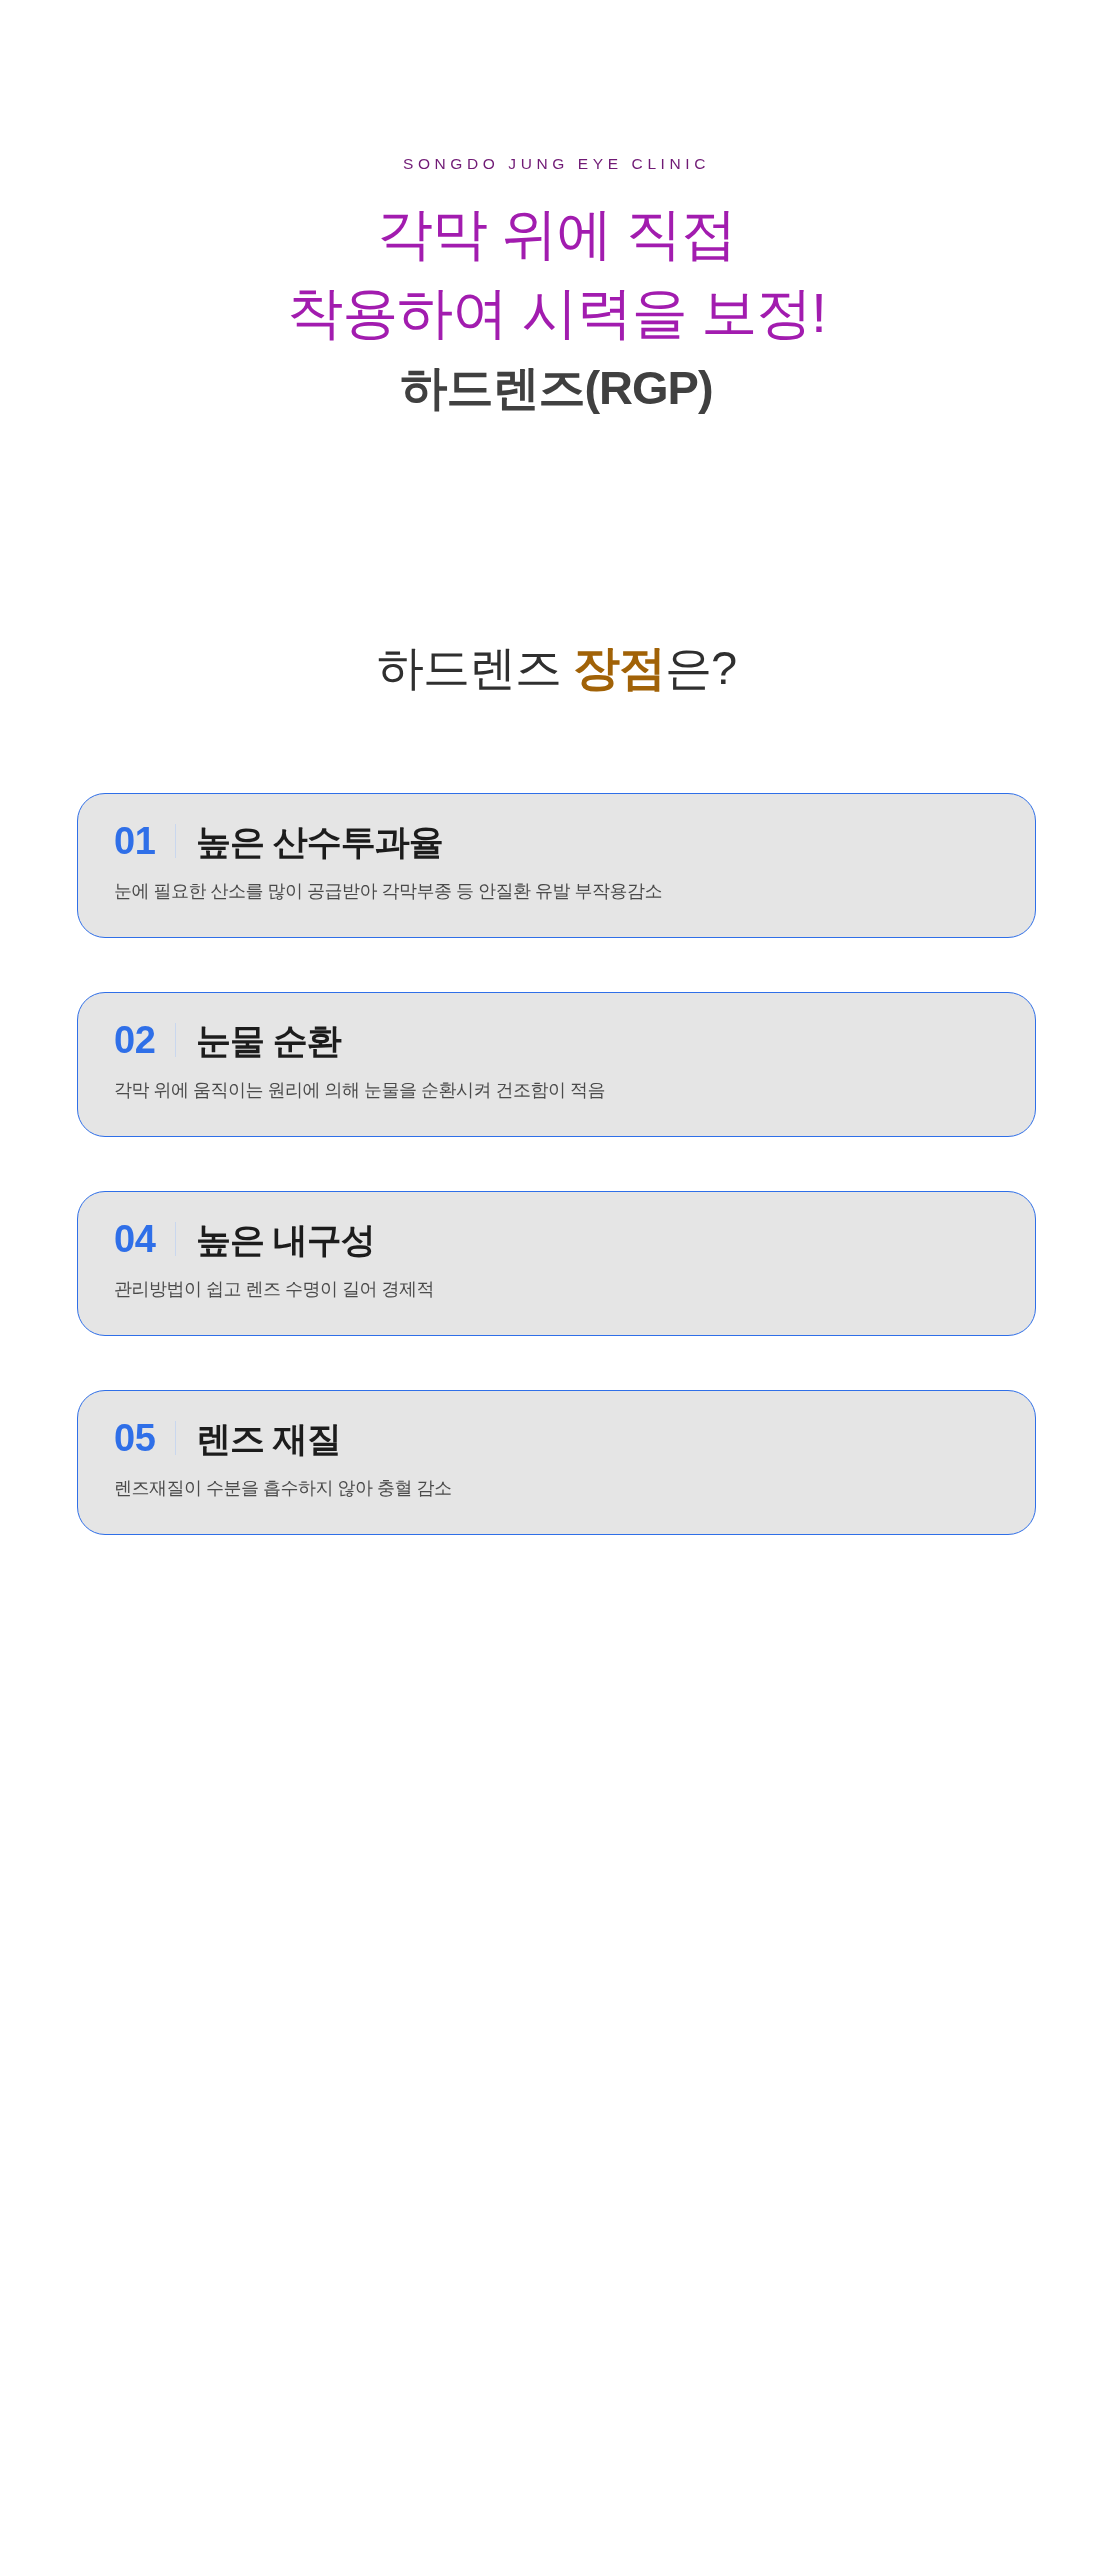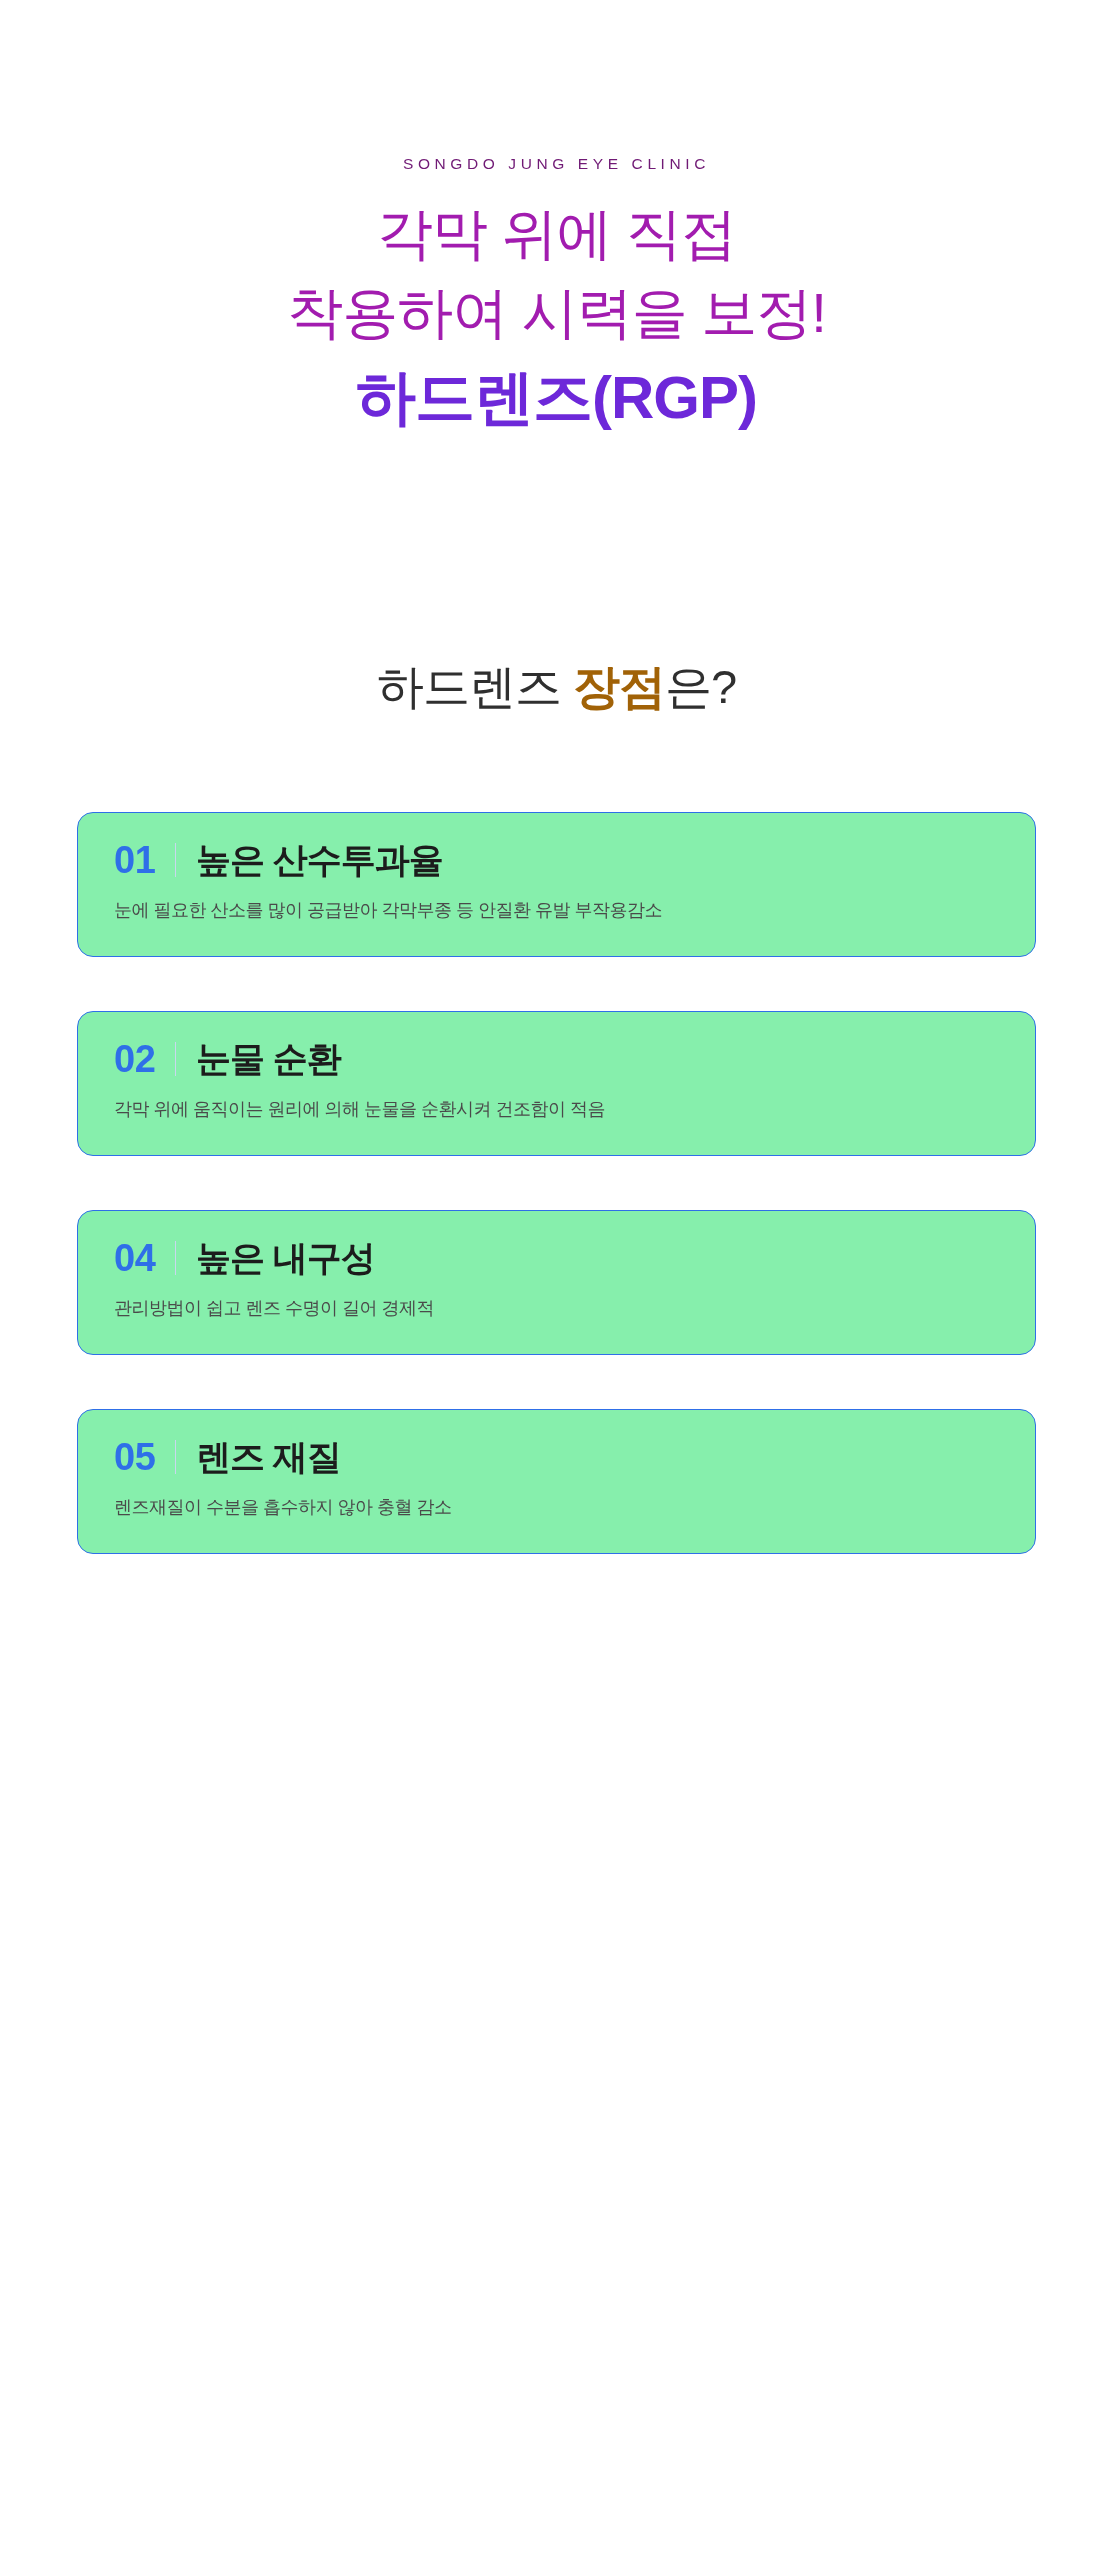--- a/index.html
+++ b/index.html
@@ -34,23 +34,23 @@
     margin-bottom: 20.6px;
   }
   .hero-line {
     font-size: 56px;
     line-height: 1.42;
     color: #a21caf;
     font-weight: 400;
     letter-spacing: -1px;
   }
   .hero-strong {
-    font-size: 60px;
+    font-size: 47px;
     line-height: 1.42;
-    color: #6d28d9;
+    color: #404040;
     font-weight: 700;
     letter-spacing: -1px;
     margin-top: 2.1px;
   }
 
   
   .intro {
     margin-top: 113px;
     text-align: center;
   }
@@ -78,25 +78,25 @@
   }
 
   
   .cards {
     margin-top: 93px;
     padding: 0 77px 0 77px;
     box-sizing: border-box;
   }
   .card {
     border: 1.5px solid #2f6fe8;
-    border-radius: 16px;
+    border-radius: 28px;
     padding: 28px 36px 32px 36px;
     margin-bottom: 54px;
     box-sizing: border-box;
-    background: #86efac;
+    background: #e5e5e5;
   }
   .card-head {
     display: flex;
     align-items: center;
     gap: 0;
   }
   .card-num {
     font-size: 38px;
     font-weight: 700;
     color: #2f6fe8;

